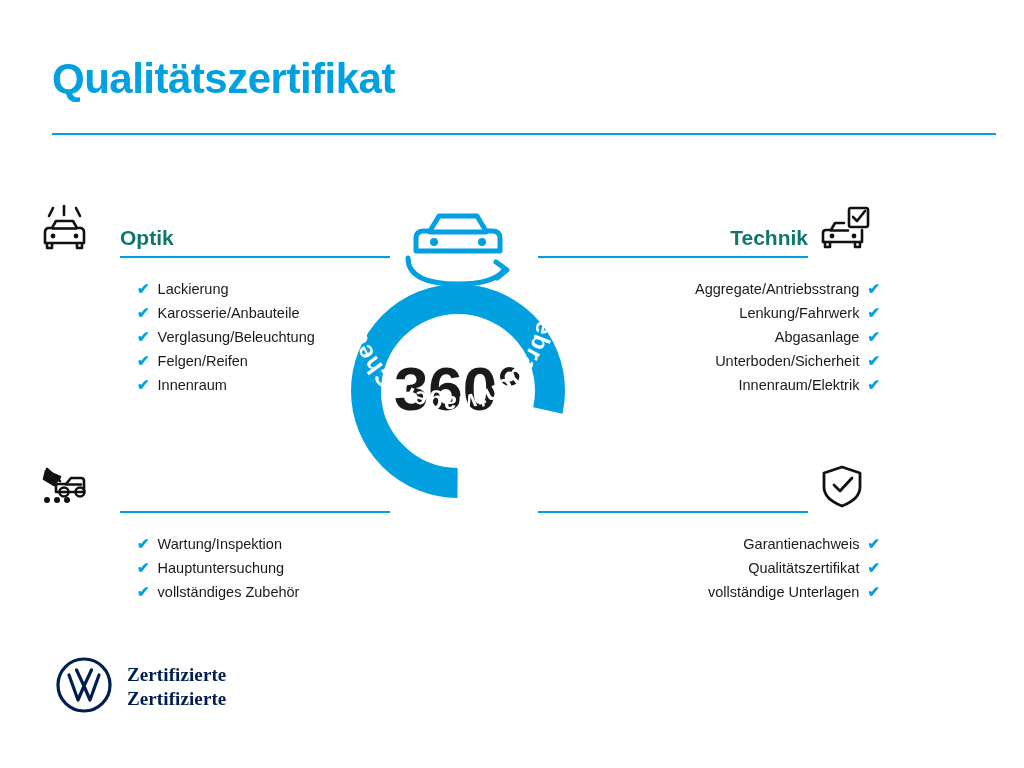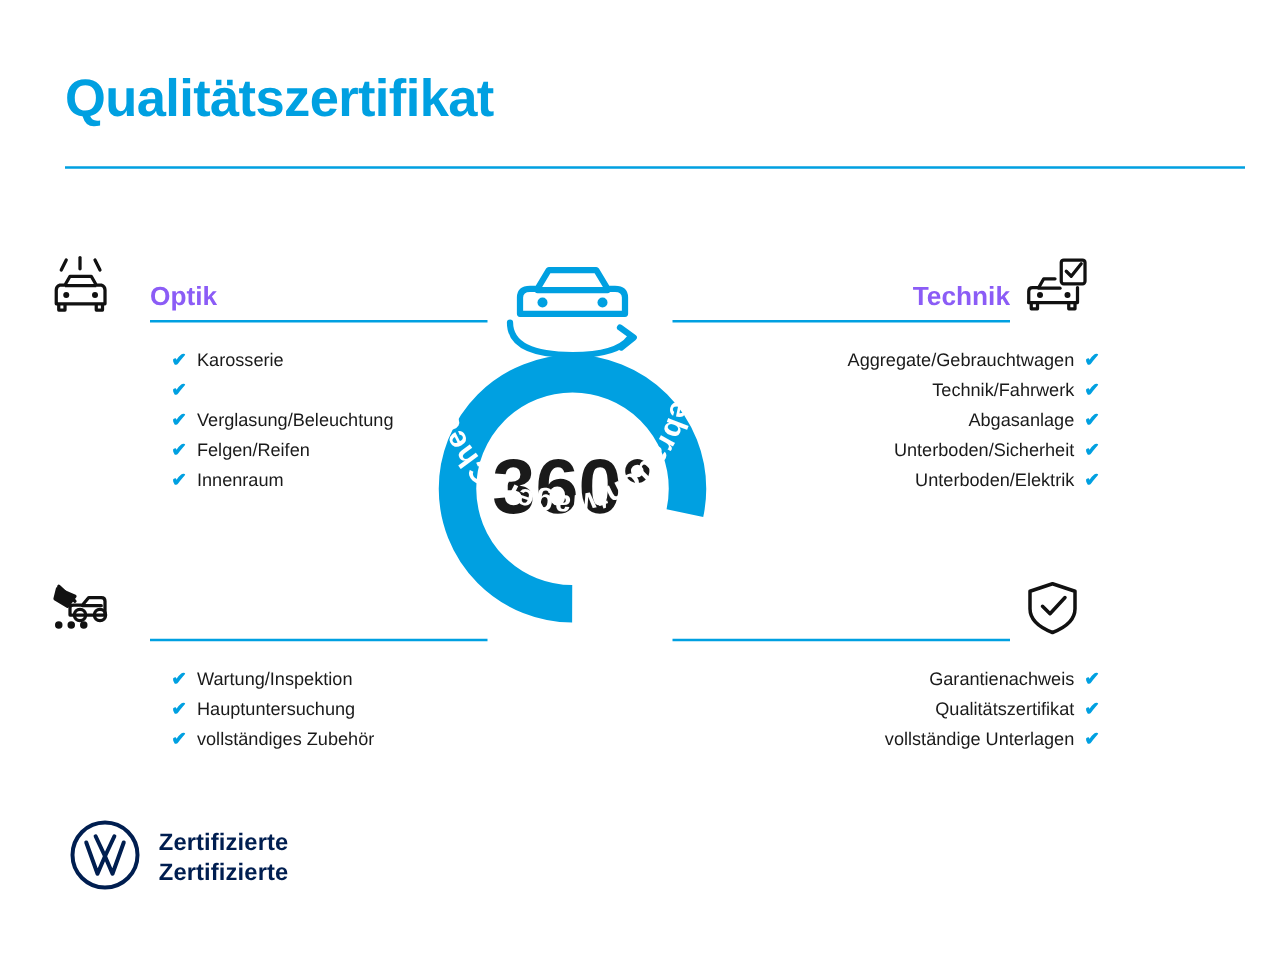--- a/index.html
+++ b/index.html
@@ -62,21 +62,21 @@
     align-items: flex-end;
     justify-content: center;
   }
   .block-title-wrap {
     flex: 1 1 auto;
     padding-bottom: 2px;
   }
   .block-title {
     font-size: 21px;
     font-weight: bold;
-    color: #8b5cf6;
+    color: #0f766e;
     line-height: 1.1;
     padding-bottom: 7px;
   }
   .col-right .block-title { text-align: right; }
   .block-rule {
     height: 2px;
     background: #00a0e1;
     width: 100%;
   }
 
@@ -113,20 +113,21 @@
   .center svg { display: block; }
 
   
   .footer {
     position: absolute;
     left: 55px;
     bottom: 50px;
     display: flex;
     align-items: center;
     gap: 14px;
+    font-family: Liberation Serif, serif;
   }
   .vw-logo { flex: 0 0 auto; }
   .footer-text {
     font-size: 19px;
     font-weight: bold;
     color: #001e50;
     line-height: 24px;
     letter-spacing: 0.1px;
   }
 </style>
@@ -160,24 +161,25 @@
           </svg>
         </div>
         <div class="block-title-wrap">
           <div class="block-title">Optik</div>
           <div class="block-rule"></div>
         </div>
       </div>
       <ul class="items">
         <li class="item">
           <span class="check">✔</span>
-          <span>Karosserie</span>
-        </li>
-        <li class="item">
-          <span class="check">✔</span>
+          <span>Lackierung</span>
+        </li>
+        <li class="item">
+          <span class="check">✔</span>
+          <span>Karosserie/Anbauteile</span>
         </li>
         <li class="item">
           <span class="check">✔</span>
           <span>Verglasung/Beleuchtung</span>
         </li>
         <li class="item">
           <span class="check">✔</span>
           <span>Felgen/Reifen</span>
         </li>
         <li class="item">
@@ -248,37 +250,37 @@
           </svg>
         </div>
         <div class="block-title-wrap">
           <div class="block-title">Technik</div>
           <div class="block-rule"></div>
         </div>
       </div>
       <ul class="items">
         <li class="item">
           <span class="check">✔</span>
-          <span>Aggregate/Gebrauchtwagen</span>
-        </li>
-        <li class="item">
-          <span class="check">✔</span>
-          <span>Technik/Fahrwerk</span>
+          <span>Aggregate/Antriebsstrang</span>
+        </li>
+        <li class="item">
+          <span class="check">✔</span>
+          <span>Lenkung/Fahrwerk</span>
         </li>
         <li class="item">
           <span class="check">✔</span>
           <span>Abgasanlage</span>
         </li>
         <li class="item">
           <span class="check">✔</span>
           <span>Unterboden/Sicherheit</span>
         </li>
         <li class="item">
           <span class="check">✔</span>
-          <span>Unterboden/Elektrik</span>
+          <span>Innenraum/Elektrik</span>
         </li>
       </ul>
     </div>
 
     <div class="block">
       <div class="block-head">
         <div class="block-icon">
           <svg width="70" height="56" viewBox="0 0 70 56">
             <g stroke="#111" stroke-width="2.8" fill="none" stroke-linejoin="round" stroke-linecap="round">
               <path d="M24 8 L42 14 L42 28 Q42 40 24 47 Q6 40 6 28 L6 14 Z"></path>

